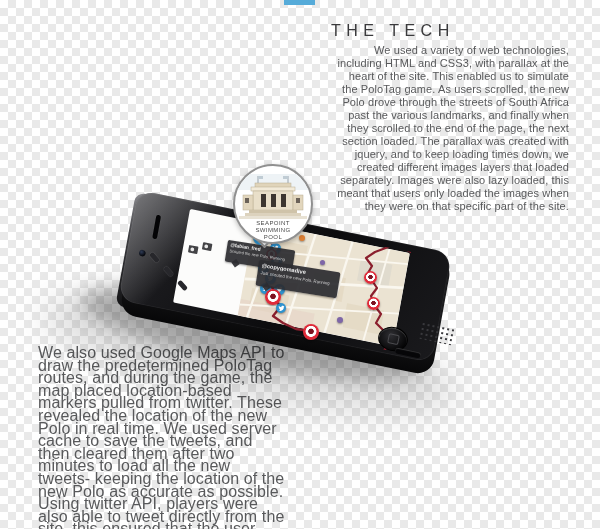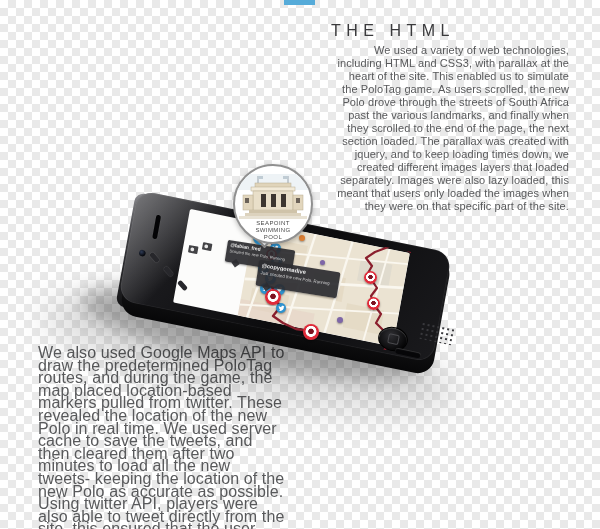--- a/index.html
+++ b/index.html
@@ -100,21 +100,21 @@
   .vol-2{left:163px;top:269px;}
   .vol-3{left:177px;top:283px;}
 </style>
 </head>
 <body>
 
 <div id="page">
 
   <div class="accent-bar"></div>
 
-  <div class="tech-title">THE HTML</div>
+  <div class="tech-title">THE TECH</div>
   <div class="tech-body">We used a variety of web technologies, including HTML and CSS3, with parallax at the heart of the site. This enabled us to simulate the PoloTag game. As users scrolled, the new Polo drove through the streets of South Africa past the various landmarks, and finally when they scrolled to the end of the page, the next section loaded.  The parallax was created with jquery, and to keep loading times down, we created different images layers that loaded separately. Images were also lazy loaded, this meant that users only loaded the images when they were on that specific part of the site.</div>
 
   <div class="maps-body">We also used Google Maps API to draw the predetermined PoloTag routes, and during the game, the map placed location-based markers pulled from twitter. These revealed the location of the new Polo in real time. We used server cache to save the tweets, and then cleared them after two minutes to load all the new tweets- keeping the location of the new Polo as accurate as possible. Using twitter API, players were also able to tweet directly from the site, this ensured that the user experience within the mobile site was seamless and intuitive.</div>
 
   <div class="shadow-soft"></div>
   <div class="shadow-hard"></div>
   <div class="phone-edge"></div>
   <div class="phone-depth"></div>
 
   <div class="phone-body">

